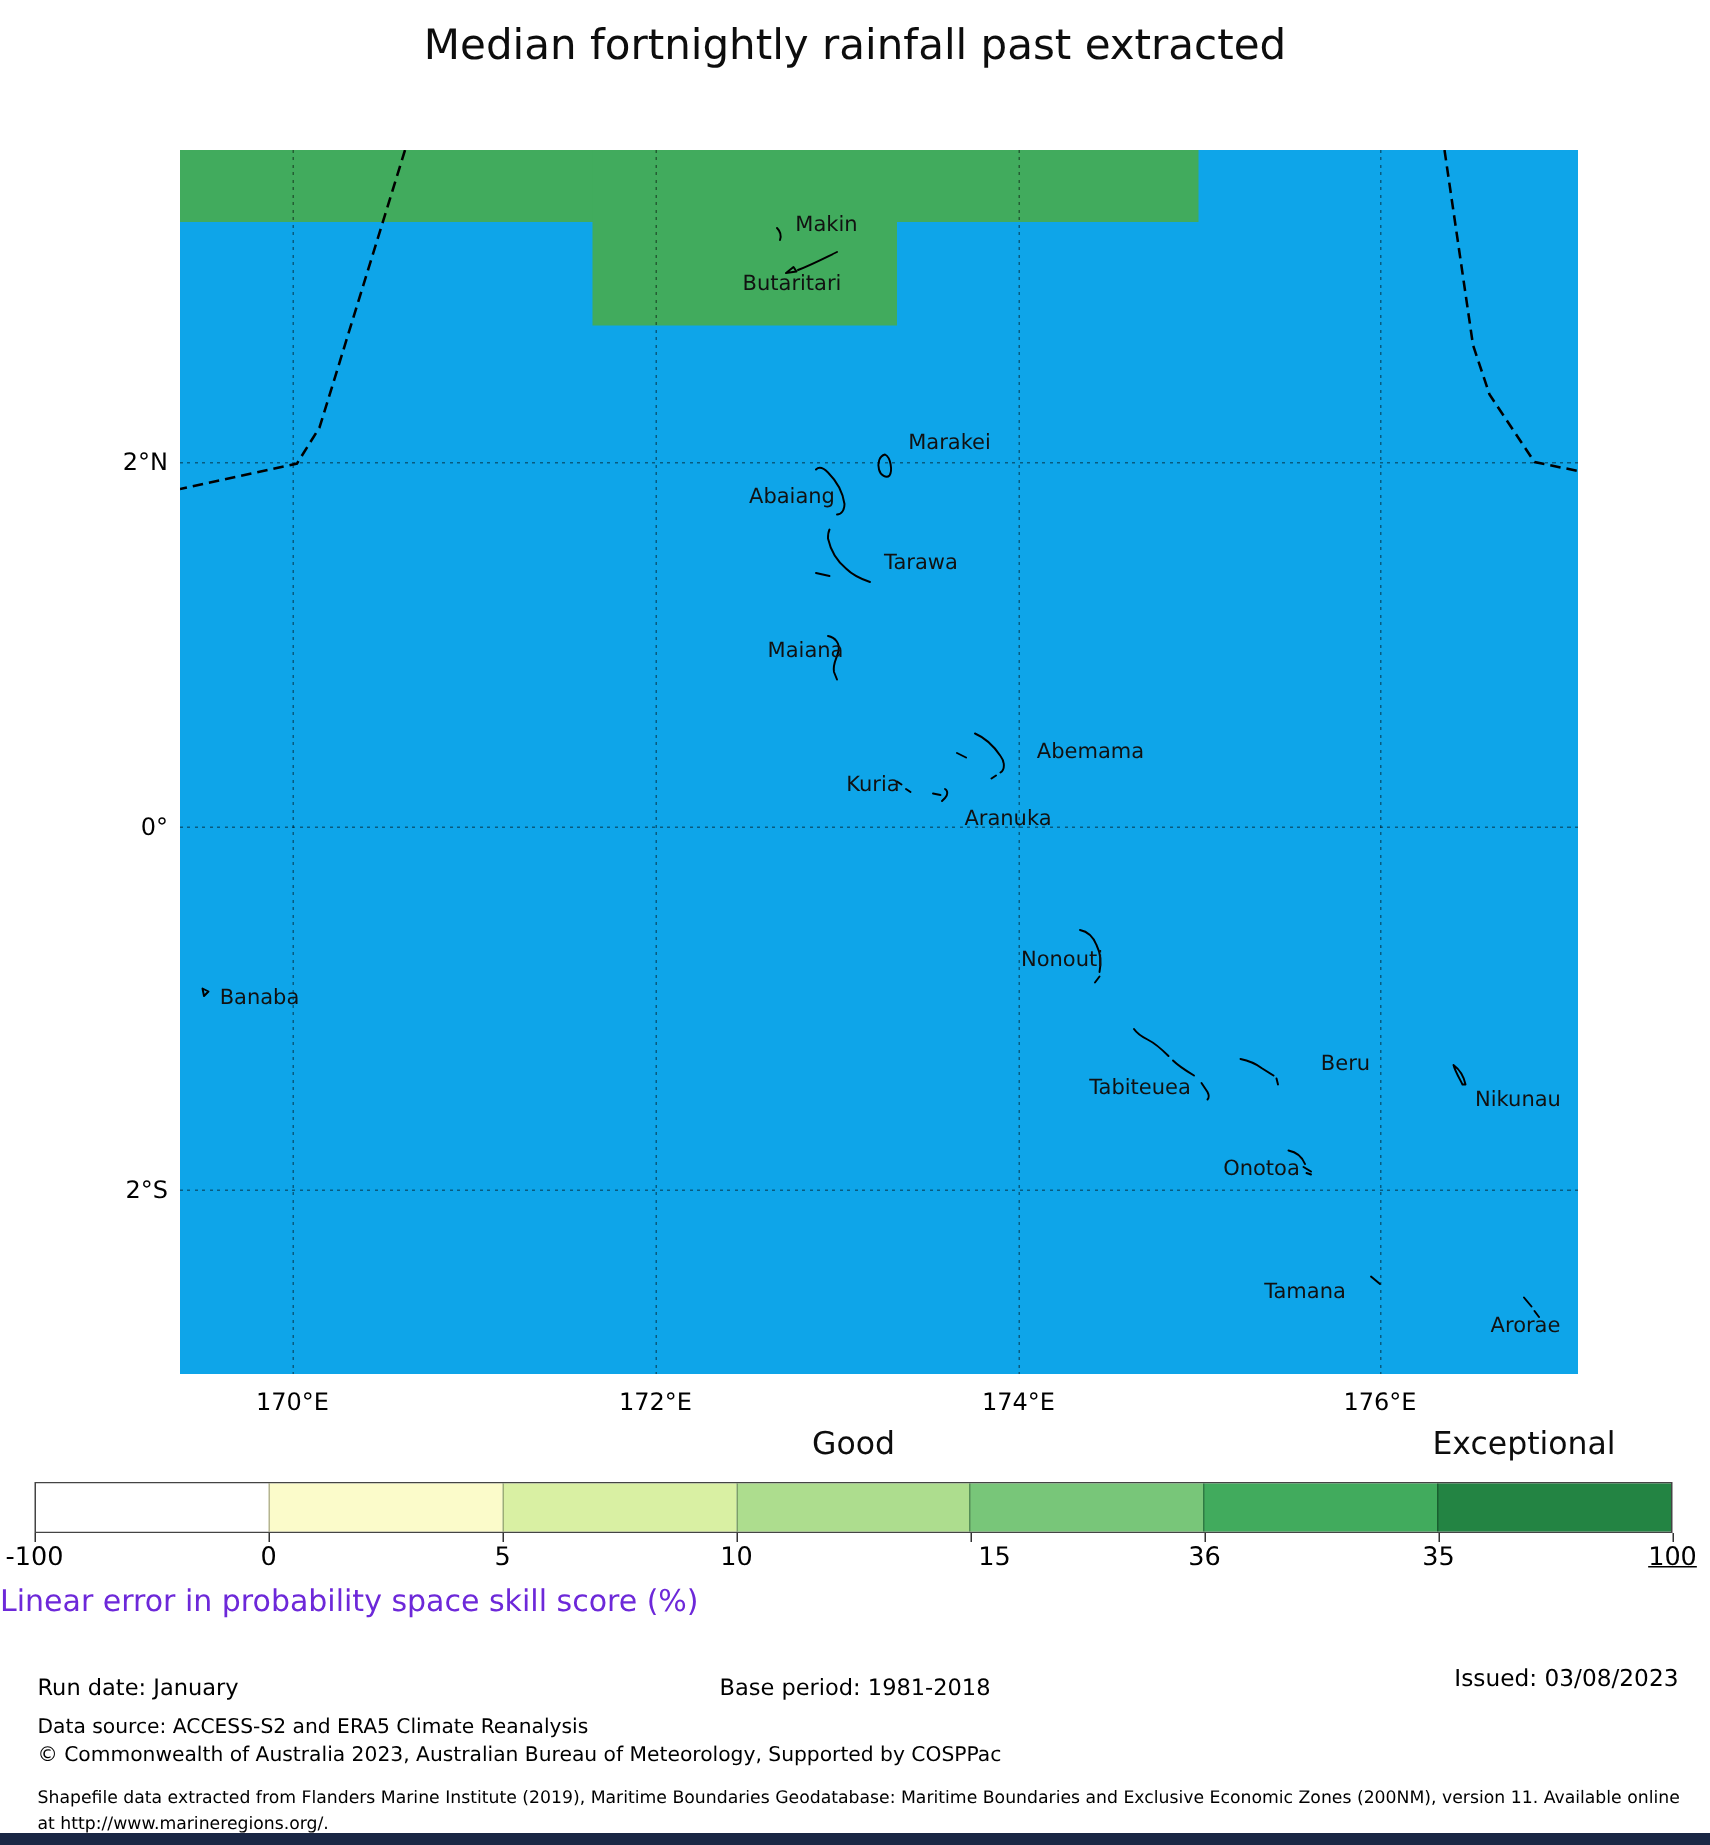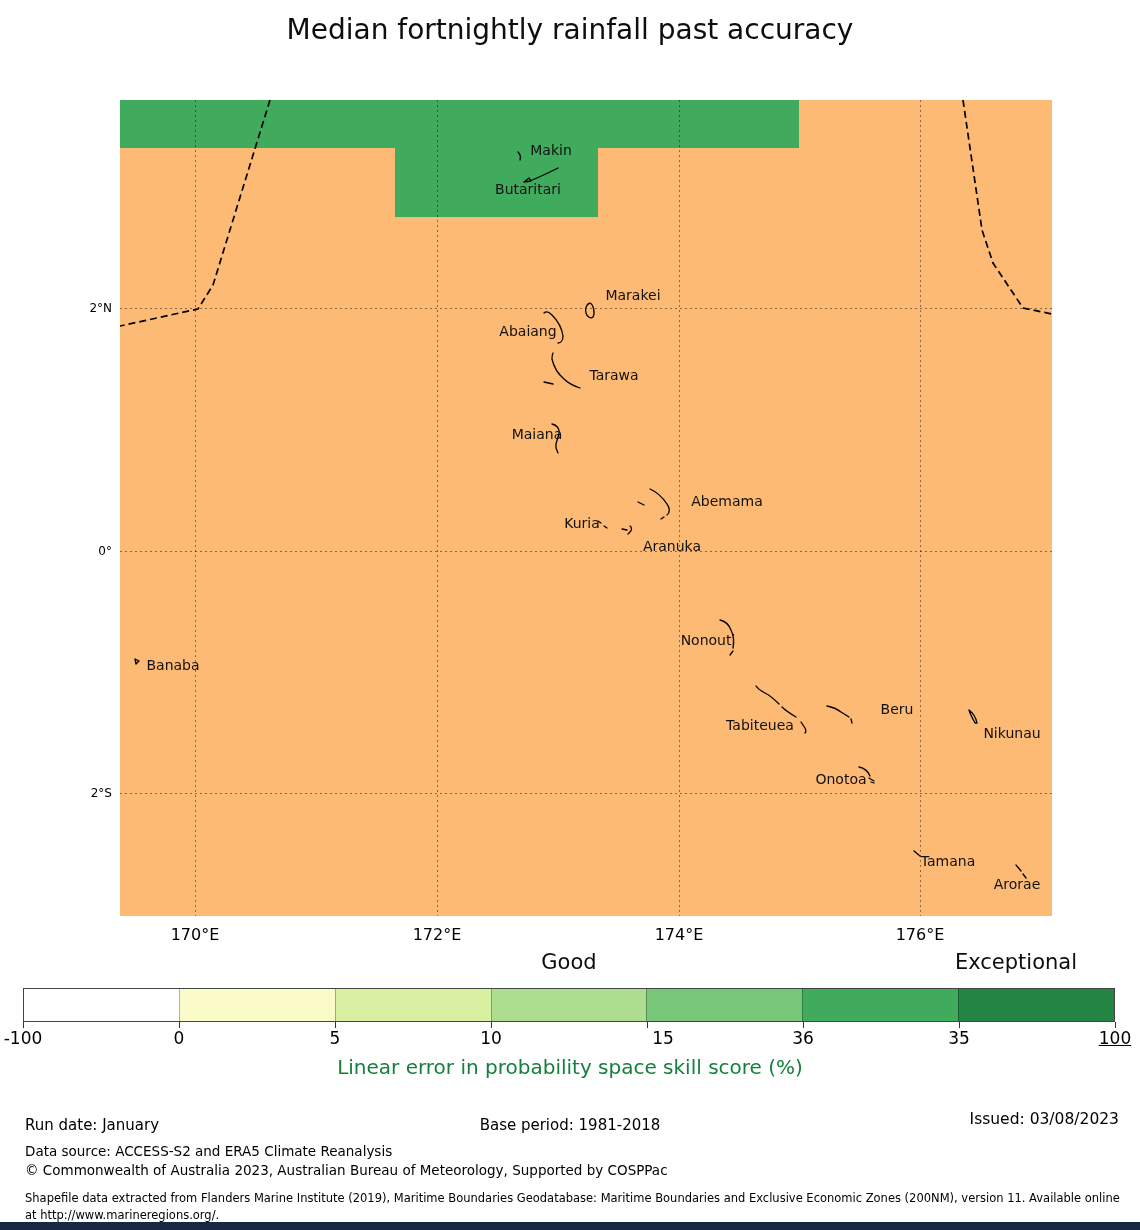--- a/index.html
+++ b/index.html
@@ -10,46 +10,46 @@
   }
   .abs{position:absolute;}
   .title{top:10px;left:0;width:1140px;text-align:center;font-size:28px;line-height:39px;color:#0d0d0d;}
   .map{left:120px;top:100px;width:932px;height:816px;overflow:hidden;}
   .band{position:absolute;}
   .grid-v{position:absolute;top:0;width:1px;height:816px;
     background:repeating-linear-gradient(to bottom,rgba(0,0,0,.45) 0 2px,transparent 2px 5px);}
   .grid-h{position:absolute;left:0;height:1px;width:932px;
     background:repeating-linear-gradient(to right,rgba(0,0,0,.45) 0 2px,transparent 2px 5px);}
   .island-label{position:absolute;transform:translate(-50%,-50%);font-size:14px;color:#111;white-space:nowrap;}
-  .ytick{position:absolute;left:58px;width:54px;text-align:right;font-size:12px;transform:translateY(-50%);}
+  .ytick{position:absolute;left:58px;width:54px;text-align:right;font-size:16px;transform:translateY(-50%);}
   .xtick{position:absolute;transform:translateX(-50%);font-size:16px;top:925px;}
   .cat{position:absolute;transform:translateX(-50%);font-size:21px;top:950px;color:#0d0d0d;}
   .cbar{left:23px;top:988px;width:1092px;height:34px;display:flex;box-sizing:border-box;border:1px solid #444;}
   .cbar-seg{height:100%;flex:1 1 0;box-sizing:border-box;}
   .cbar-seg + .cbar-seg{border-left:1px solid rgba(0,0,0,.28);}
   .cbar-tick{position:absolute;top:1022px;width:1px;height:6px;background:#333;}
   .cbar-ticklabel{position:absolute;top:1028px;transform:translateX(-50%);font-size:17px;}
-  .cbar-label{top:1055px;left:0;width:1140px;text-align:center;font-size:20px;color:#15803d;}
+  .cbar-label{top:1055px;left:0;width:1140px;text-align:left;font-size:20px;color:#6d28d9;}
   .run-date{left:25px;top:1116px;font-size:15px;}
   .base-period{left:0;width:1140px;text-align:center;top:1116px;font-size:15px;}
   .issued{right:21px;top:1110px;font-size:15.5px;}
   .data-source{left:25px;top:1143px;font-size:13.5px;}
   .copyright{left:25px;top:1162px;font-size:13.5px;}
   .shapefile{left:25px;top:1190px;width:1108px;font-size:11.5px;line-height:17px;}
   .bottombar{left:0;top:1222px;width:1140px;height:8px;}
   svg.overlay{position:absolute;left:0;top:0;}
 </style>
 </head>
 <body>
 
 <div class="abs title">
-  <div>Median fortnightly rainfall past accuracy</div>
+  <div>Median fortnightly rainfall past extracted</div>
 </div>
 
-<div class="abs map" id="map" style="background: #fdba74;">
+<div class="abs map" id="map" style="background: #0ea5e9;">
   <div class="band" id="band-north" style="left: 0px; top: 0px; width: 679px; height: 48px; background: rgb(65, 171, 93);"></div>
   <div class="band" id="band-butaritari" style="left: 275px; top: 0px; width: 203px; height: 117px; background: rgb(65, 171, 93);"></div>
 
   <div id="gridlines">
       <div class="grid-v" style="left: 75px;"></div>
       <div class="grid-v" style="left: 317px;"></div>
       <div class="grid-v" style="left: 559px;"></div>
       <div class="grid-v" style="left: 800px;"></div>
       <div class="grid-h" style="top: 208px;"></div>
       <div class="grid-h" style="top: 451px;"></div>
@@ -91,21 +91,21 @@
       <span class="island-label" style="left: 417px; top: 334px;">Maiana</span>
       <span class="island-label" style="left: 607px; top: 401px;">Abemama</span>
       <span class="island-label" style="left: 462px; top: 423px;">Kuria</span>
       <span class="island-label" style="left: 552px; top: 446px;">Aranuka</span>
       <span class="island-label" style="left: 588px; top: 540px;">Nonouti</span>
       <span class="island-label" style="left: 53px; top: 565px;">Banaba</span>
       <span class="island-label" style="left: 640px; top: 625px;">Tabiteuea</span>
       <span class="island-label" style="left: 777px; top: 609px;">Beru</span>
       <span class="island-label" style="left: 892px; top: 633px;">Nikunau</span>
       <span class="island-label" style="left: 721px; top: 679px;">Onotoa</span>
-      <span class="island-label" style="left: 828px; top: 761px;">Tamana</span>
+      <span class="island-label" style="left: 750px; top: 761px;">Tamana</span>
       <span class="island-label" style="left: 897px; top: 784px;">Arorae</span>
     </div>
 </div>
 
 <div id="y-ticks">
     <div class="abs ytick" style="top: 308px;">2°N</div>
     <div class="abs ytick" style="top: 551px;">0°</div>
     <div class="abs ytick" style="top: 793px;">2°S</div>
   </div>
 <div id="x-ticks">

